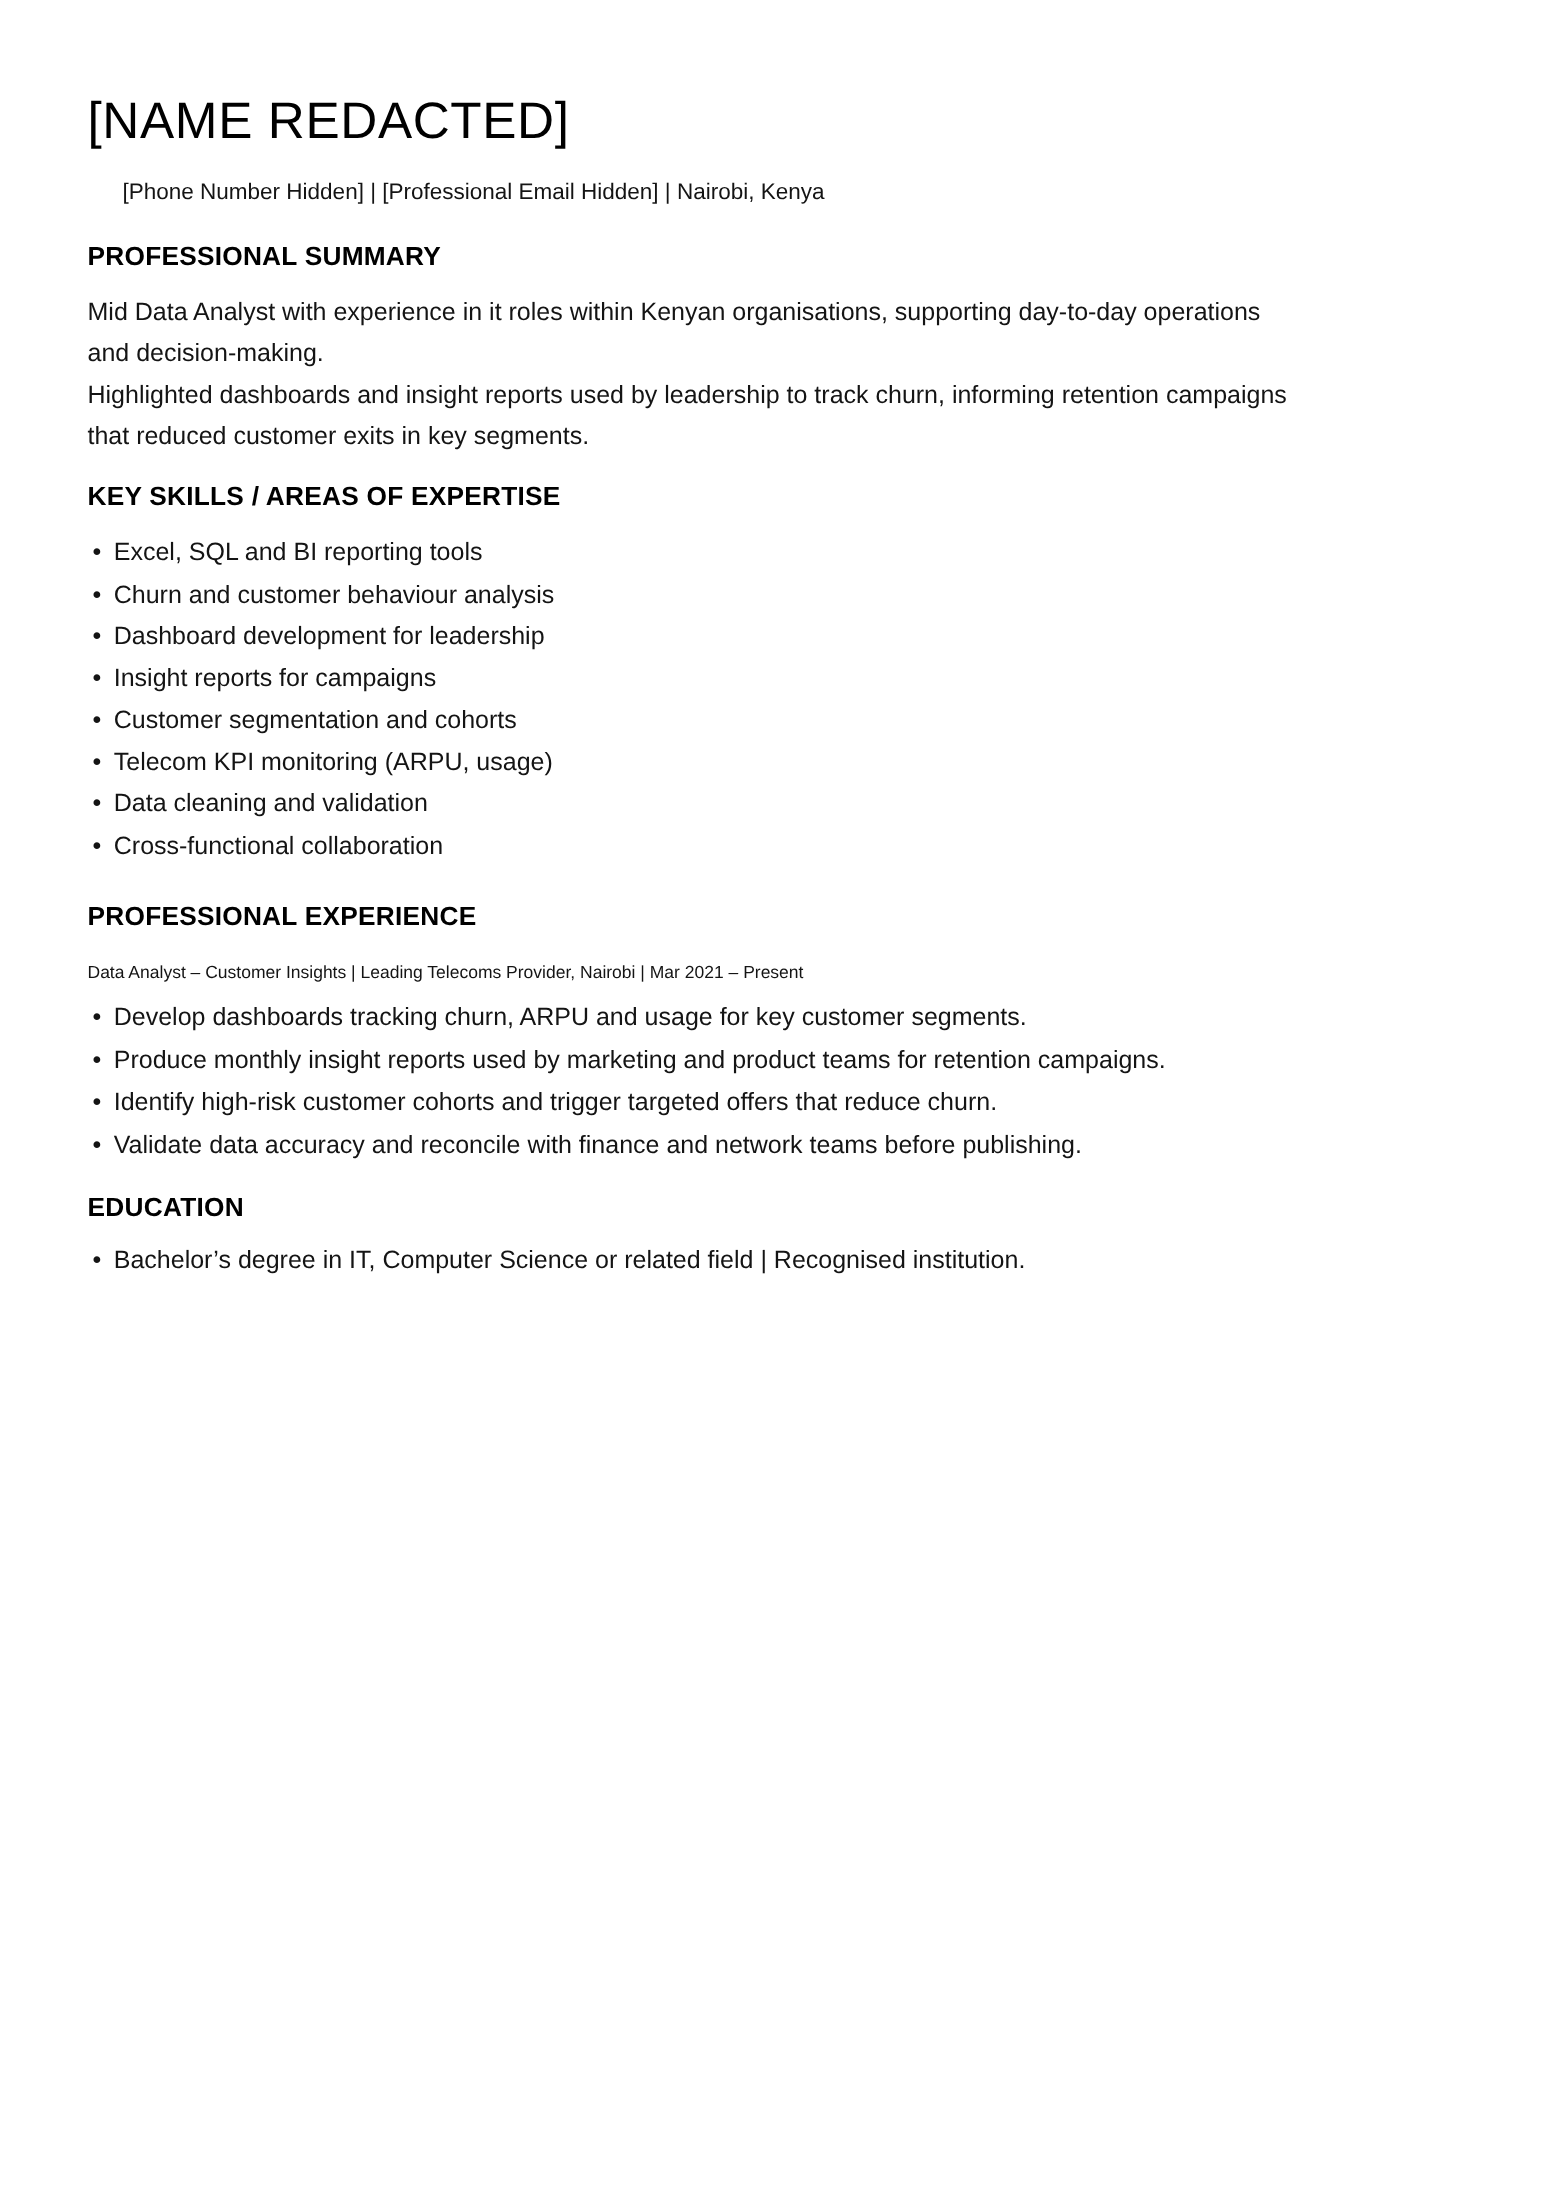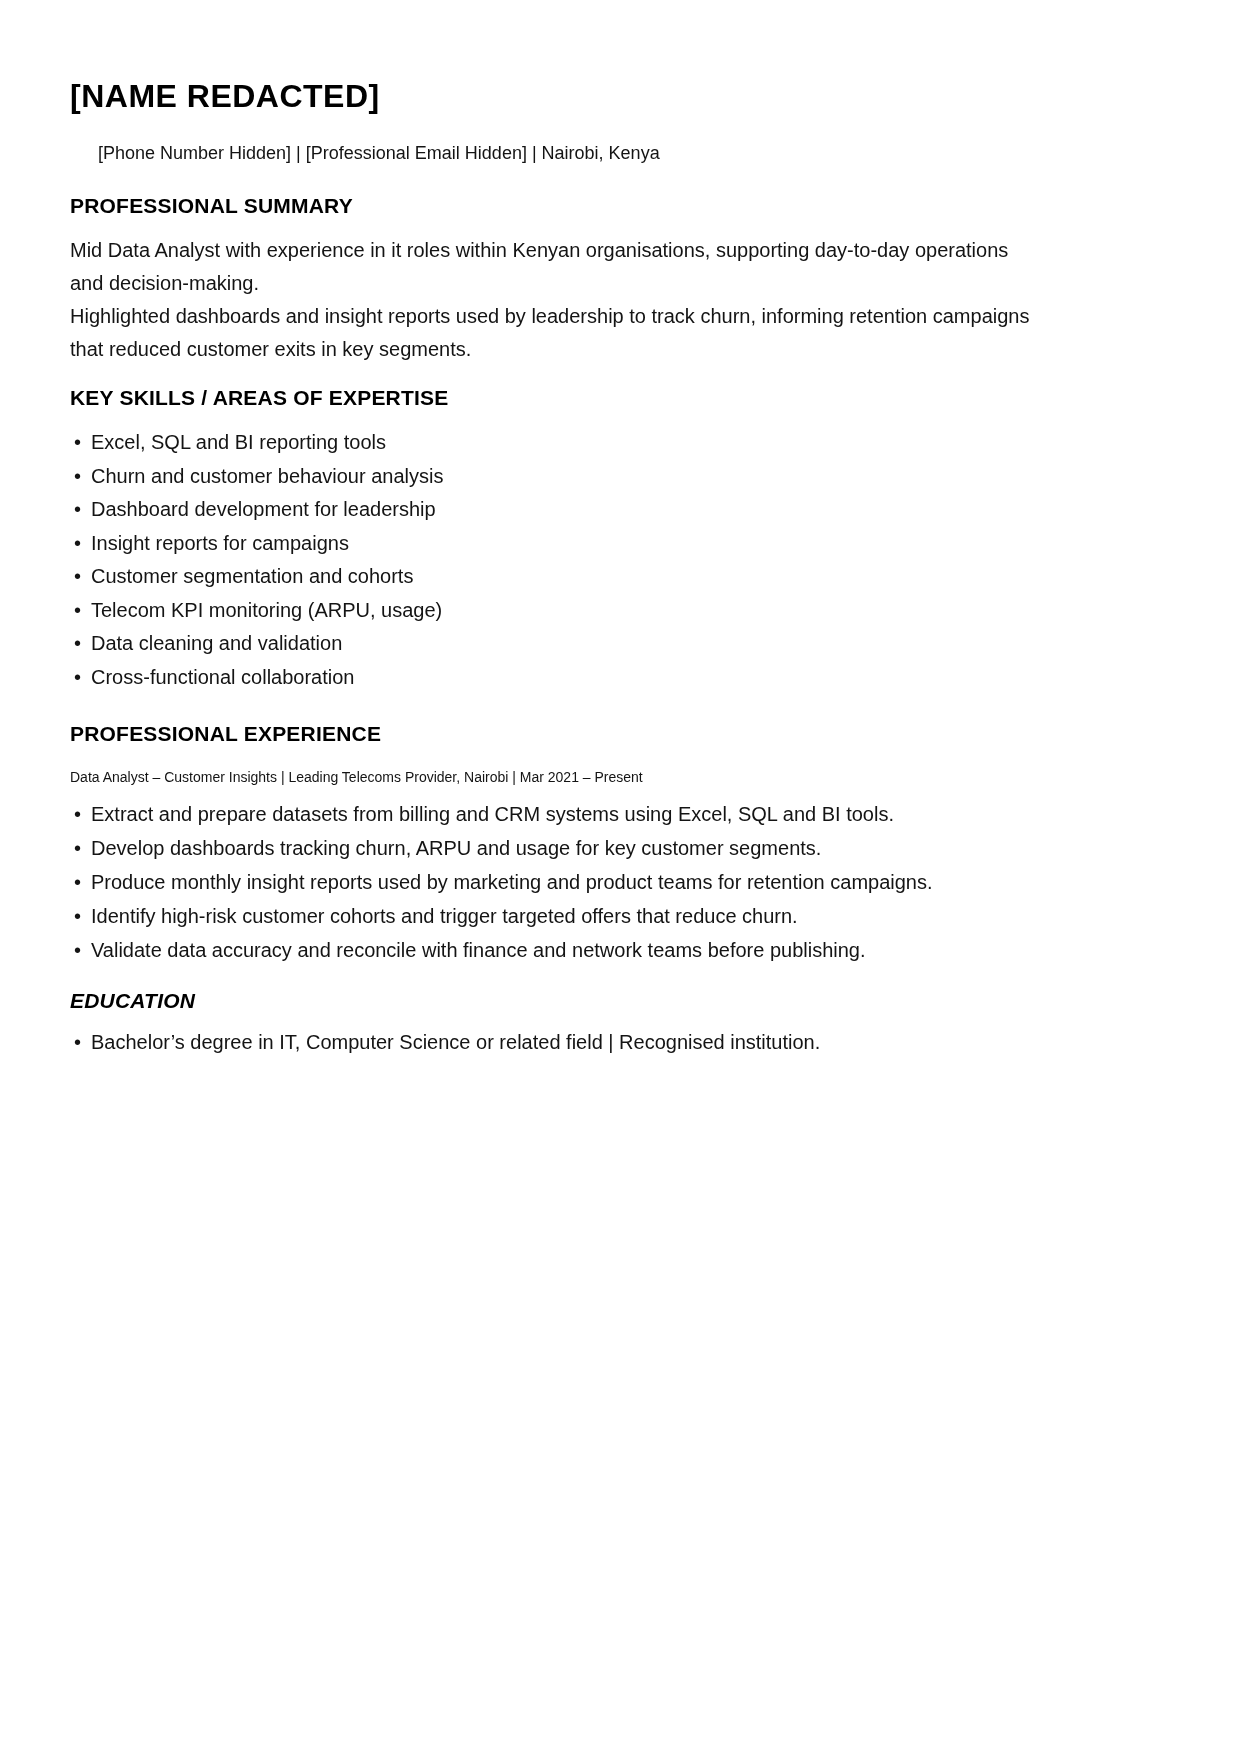--- a/index.html
+++ b/index.html
@@ -12,44 +12,44 @@
     width: 1240px;
     height: 1754px;
     background: #ffffff;
     overflow: hidden;
     font-family: "Liberation Sans", sans-serif;
     color: #141414;
     box-sizing: border-box;
     padding: 78px 70px 0 70px;
   }
   .candidate-name {
-    font-size: 32px;
+    font-size: 41px;
     line-height: 36px;
-    font-weight: bold;
+    font-weight: normal;
     color: #000000;
     letter-spacing: 0.5px;
   }
   .contact-line {
     margin-top: 28px;
     font-size: 18px;
     line-height: 23px;
     color: #141414;
     margin-left: 28px;
   }
   .section-heading {
     margin-top: 27px;
     font-size: 21px;
     line-height: 28px;
     font-weight: bold;
     color: #000000;
     letter-spacing: 0.2px;
   }
   .section-heading.tight { margin-top: 18px; }
   .section-heading.exp   { margin-top: 26px; }
-  .section-heading.edu   { margin-top: 20px; font-style: italic; }
+  .section-heading.edu   { margin-top: 20px; }
   .summary-paragraphs {
     margin-top: 14px;
     max-width: 962px;
   }
   .summary-paragraphs p {
     margin: 0;
     font-size: 20px;
     line-height: 33px;
   }
   ul.plain-list {
@@ -108,21 +108,20 @@
     <li>Telecom KPI monitoring (ARPU, usage)</li>
     <li>Data cleaning and validation</li>
     <li>Cross-functional collaboration</li>
   </ul>
 
   <div class="section-heading exp">PROFESSIONAL EXPERIENCE</div>
 
   <div class="role-line">Data Analyst – Customer Insights | Leading Telecoms Provider, Nairobi | Mar 2021 – Present</div>
 
   <ul class="plain-list exp-list">
-    <li>Extract and prepare datasets from billing and CRM systems using Excel, SQL and BI tools.</li>
     <li>Develop dashboards tracking churn, ARPU and usage for key customer segments.</li>
     <li>Produce monthly insight reports used by marketing and product teams for retention campaigns.</li>
     <li>Identify high-risk customer cohorts and trigger targeted offers that reduce churn.</li>
     <li>Validate data accuracy and reconcile with finance and network teams before publishing.</li>
   </ul>
 
   <div class="section-heading edu">EDUCATION</div>
 
   <ul class="plain-list edu-list">
     <li>Bachelor’s degree in IT, Computer Science or related field | Recognised institution.</li>

